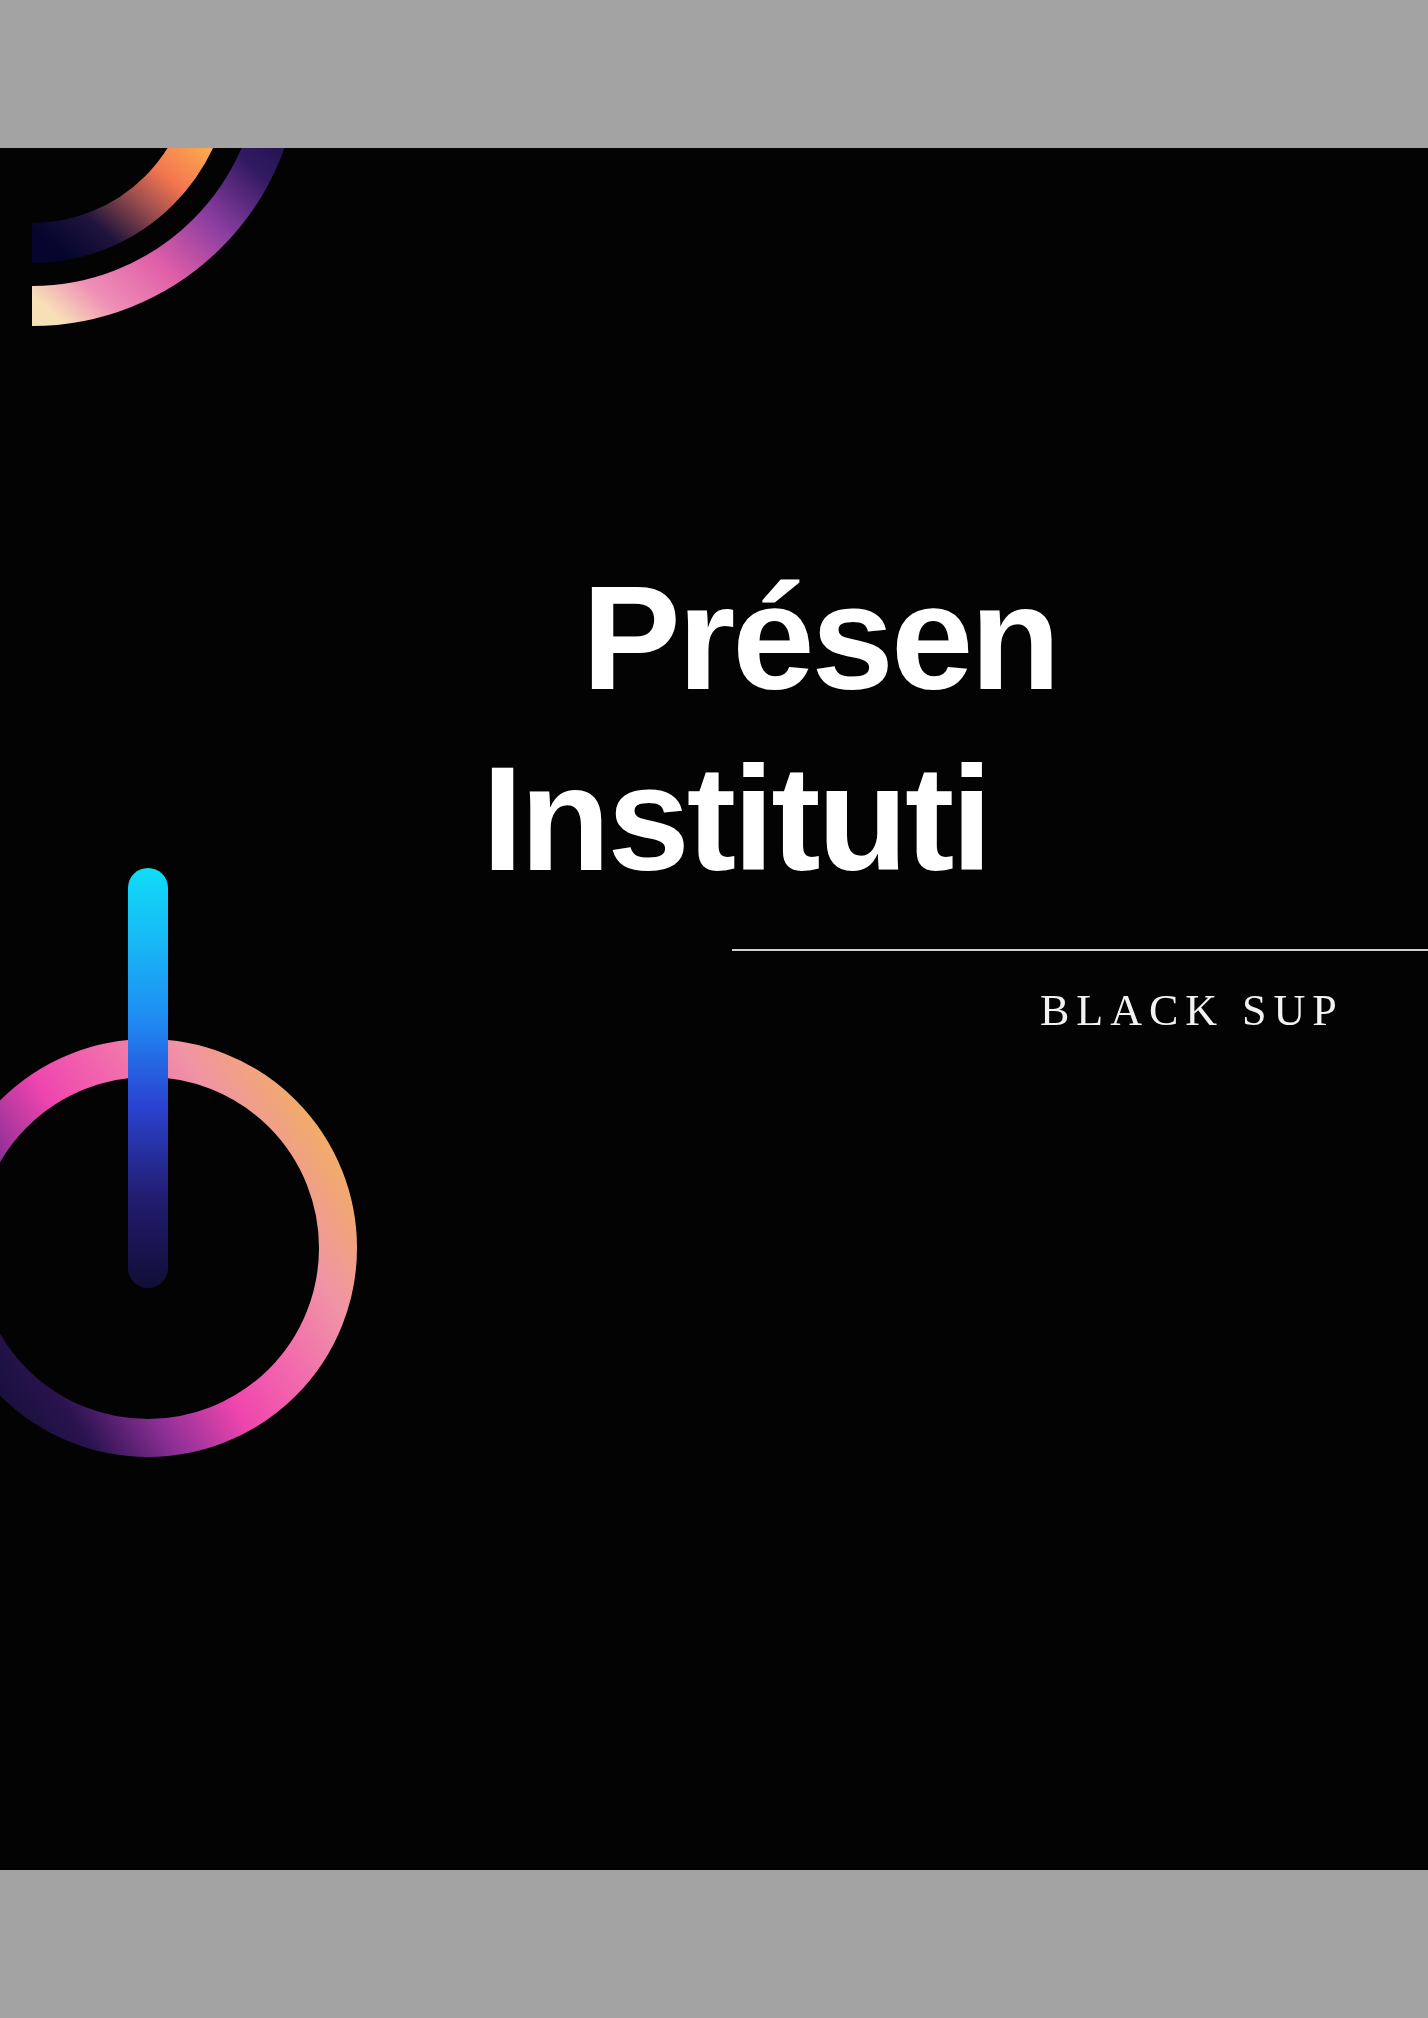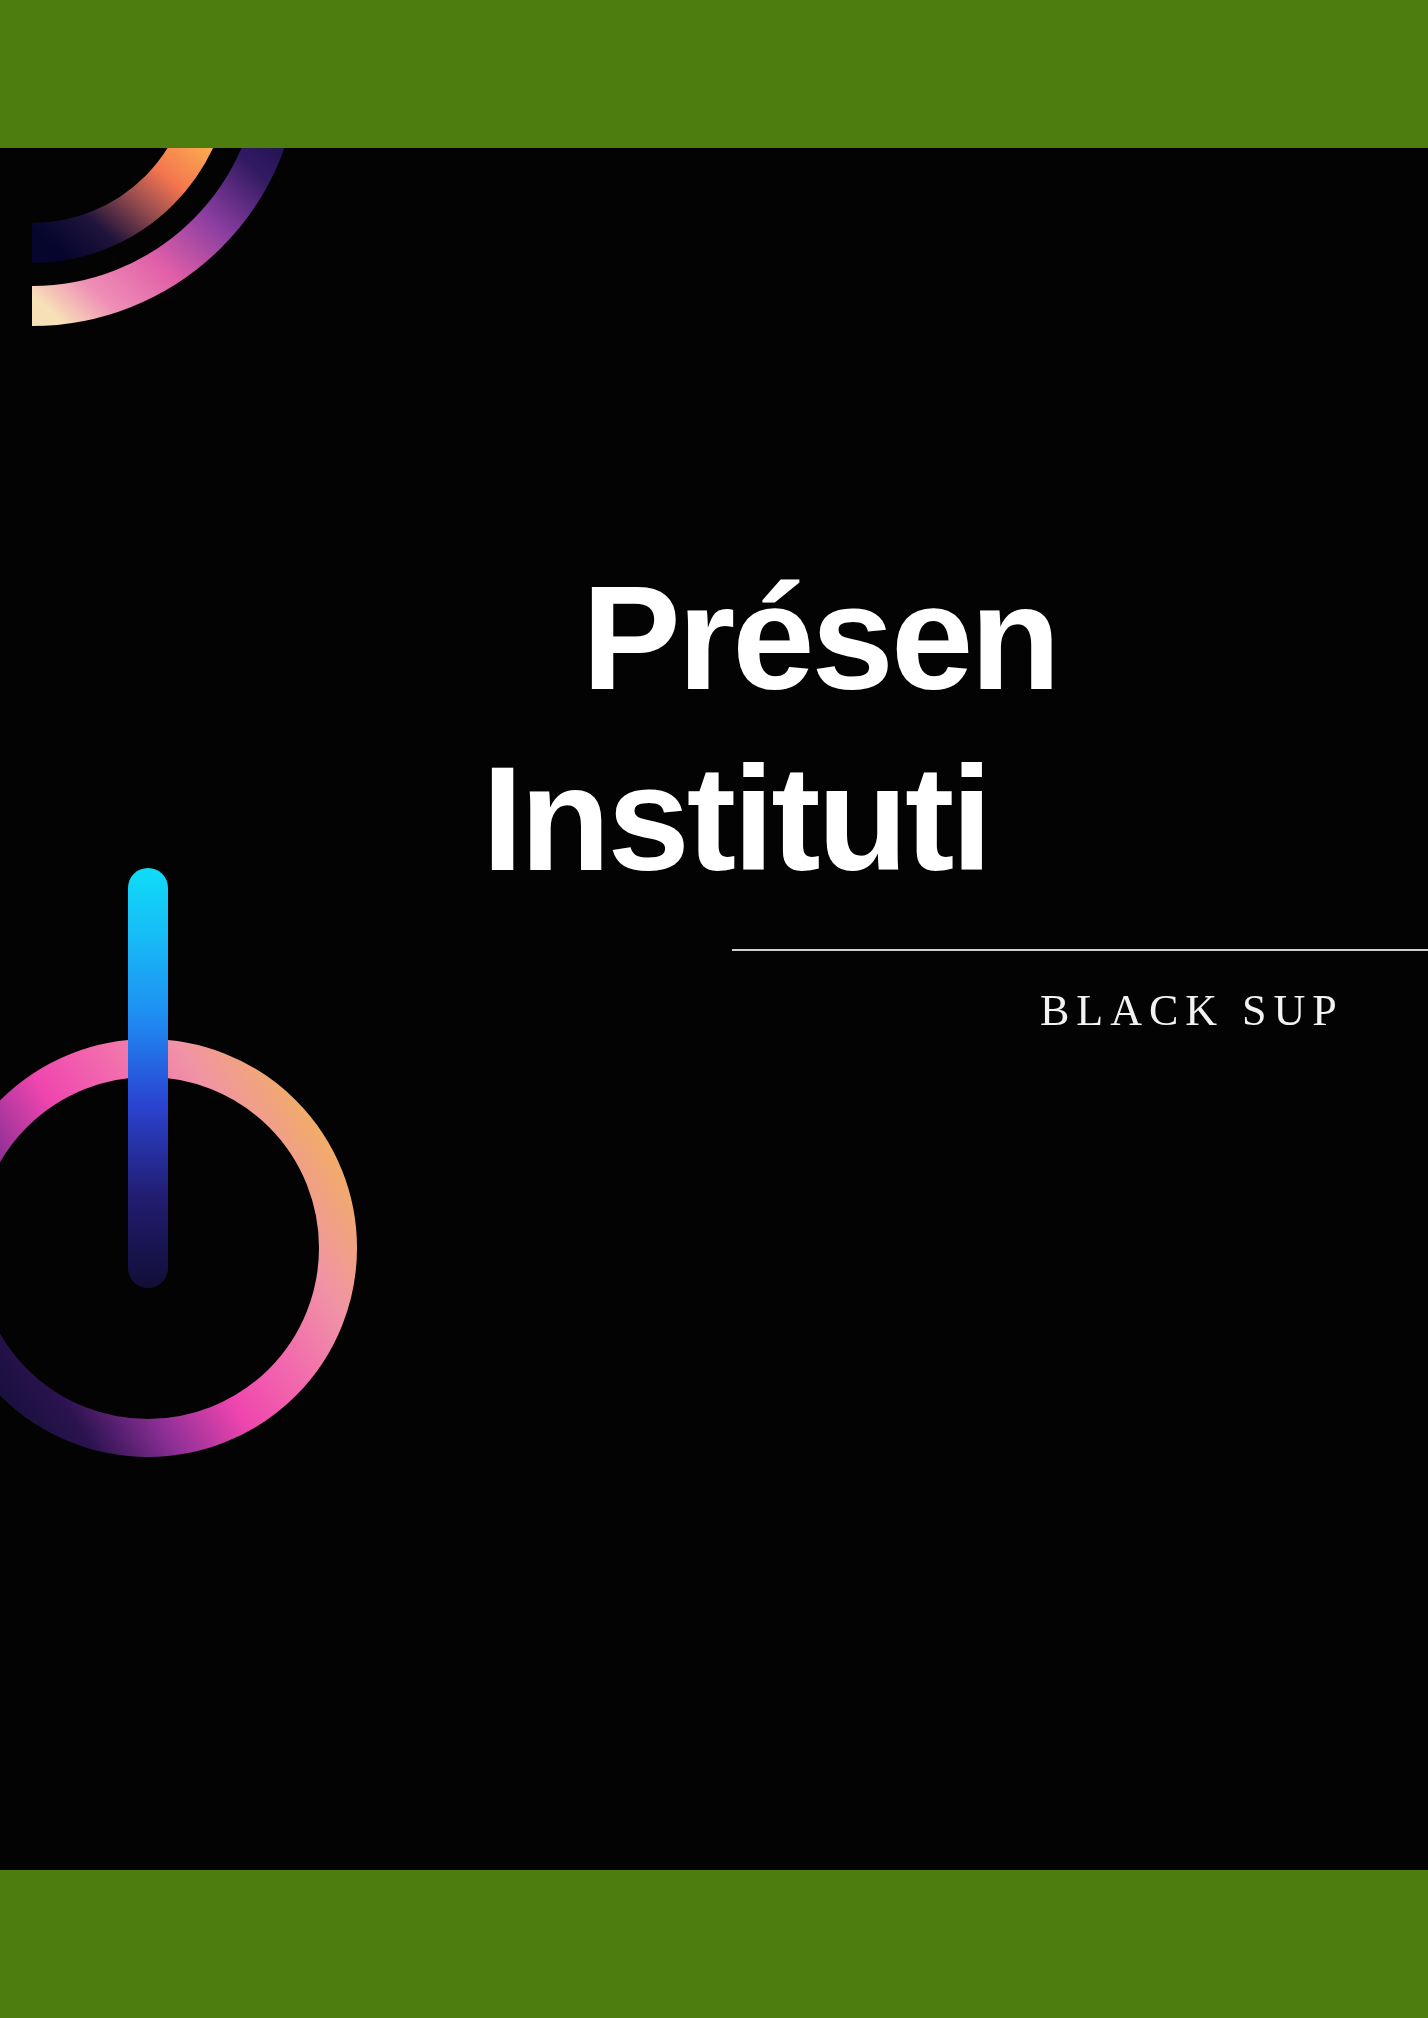--- a/index.html
+++ b/index.html
@@ -12,21 +12,21 @@
     height: 2018px;
     position: relative;
     overflow: hidden;
     font-family: "Liberation Sans", sans-serif;
   }
 
   
   #page {
     position: absolute;
     inset: 0;
-    background: #4d7c0f;
+    background: #a3a3a3;
   }
 
   
   #slide {
     position: absolute;
     left: 0;
     top: 148px;
     width: 1428px;
     height: 1722px;
     background: #030303;

